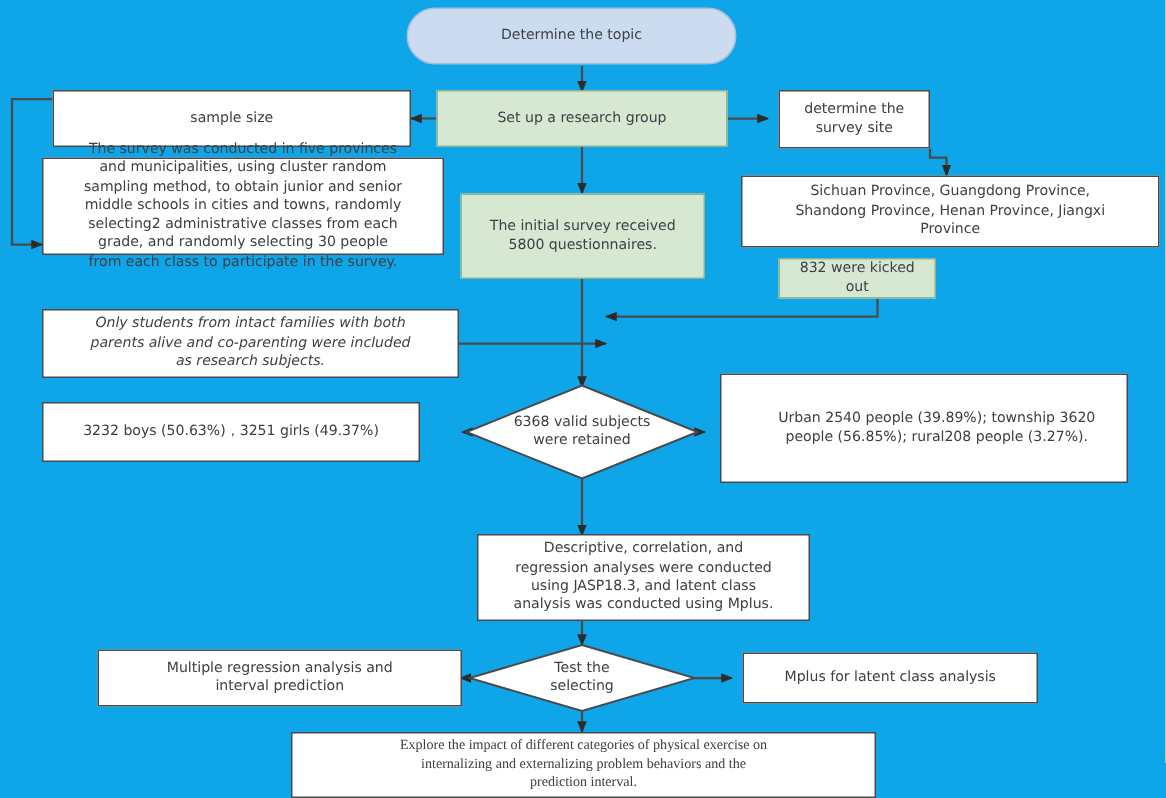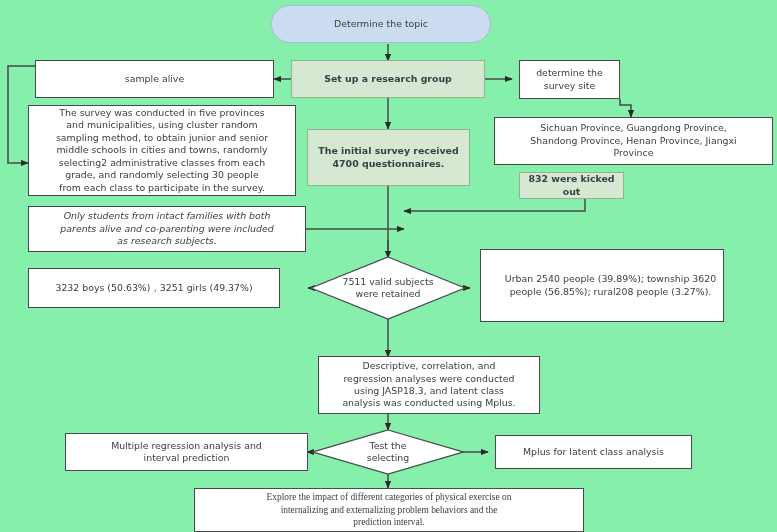--- a/index.html
+++ b/index.html
@@ -7,21 +7,21 @@
     padding: 0;
     background: #ffffff;
   }
   body {
     font-family: "DejaVu Sans", "Liberation Sans", sans-serif;
   }
   #canvas {
     position: relative;
     width: 777px;
     height: 532px;
-    background: #86efac;
+    background: #0ea5e9;
     overflow: hidden;
   }
   #edges {
     position: absolute;
     left: 0;
     top: 0;
     width: 777px;
     height: 532px;
     pointer-events: none;
   }
@@ -38,21 +38,20 @@
     padding: 2px 5px;
     z-index: 2;
   }
   .rect {
     border: 1.3px solid #4a4a4a;
     background: #ffffff;
   }
   .green {
     border: 1.2px solid #8fb58b;
     background: #d7e8d2;
-    font-weight: bold;
   }
   .terminator {
     border: 1.3px solid #a8bdd8;
     background: #ccdcf0;
     border-radius: 22px;
   }
   .diamond-wrap {
     position: absolute;
     z-index: 2;
   }
@@ -126,76 +125,76 @@
 
       <path d="M388,474 L388,488" marker-end="url(#ah)"></path>
     </g>
   </svg>
 
   <div class="node terminator" style="left:271px; top:5px; width:220px; height:38px;">
     <span class="nt">Determine the topic</span>
   </div>
 
   <div class="node rect" style="left:35px; top:60px; width:239px; height:38px;">
-    <span class="nt">sample alive</span>
+    <span class="nt">sample size</span>
   </div>
 
   <div class="node green" style="left:291px; top:60px; width:194px; height:38px;">
     <span class="nt">Set up a research group</span>
   </div>
 
   <div class="node rect" style="left:519px; top:60px; width:101px; height:39px;">
     <span class="nt">determine the
 survey site</span>
   </div>
 
   <div class="node rect" style="left:494px; top:117px; width:279px; height:48px;text-align:center;">
     <span class="nt">Sichuan Province, Guangdong Province,
 Shandong Province, Henan Province, Jiangxi
 Province</span>
   </div>
 
-  <div class="node rect" style="left:28px; top:105px; width:268px; height:91px;">
+  <div class="node rect" style="left:28px; top:105px; width:268px; height:65px;">
     <span class="nt">The survey was conducted in five provinces
 and municipalities, using cluster random
 sampling method, to obtain junior and senior
 middle schools in cities and towns, randomly
 selecting2 administrative classes from each
 grade, and randomly selecting 30 people
 from each class to participate in the survey.</span>
   </div>
 
   <div class="node green" style="left:307px; top:129px; width:163px; height:57px;">
     <span class="nt">The initial survey received
-4700 questionnaires.</span>
+5800 questionnaires.</span>
   </div>
 
   <div class="node green" style="left:519px; top:172px; width:105px; height:27px;">
     <span class="nt">832 were kicked out</span>
   </div>
 
   <div class="node rect" style="left:28px; top:206px; width:278px; height:46px;font-style:italic;">
     <span class="nt">Only students from intact families with both
 parents alive and co-parenting were included
 as research subjects.</span>
   </div>
 
   <div class="node rect" style="left:28px; top:268px; width:252px; height:40px;">
     <span class="nt">3232 boys (50.63%)，3251 girls (49.37%)</span>
   </div>
 
   <div class="diamond-wrap" style="left:310px; top:256px; width:156px; height:64px;">
     <svg width="156" height="64" viewBox="0 0 156 64" xmlns="http://www.w3.org/2000/svg">
       <polygon points="78,1 155,32 78,63 1,32" fill="#ffffff" stroke="#4a4a4a" stroke-width="1.3"></polygon>
     </svg>
-    <div class="diamond-label nt">7511 valid subjects
+    <div class="diamond-label nt">6368 valid subjects
 were retained</div>
   </div>
 
-  <div class="node rect" style="left:480px; top:249px; width:244px; height:73px;padding-left:22px;">
+  <div class="node rect" style="left:480px; top:249px; width:272px; height:73px;padding-left:22px;">
     <span class="nt">Urban 2540 people (39.89%); township 3620
 people (56.85%); rural208 people (3.27%).</span>
   </div>
 
   <div class="node rect" style="left:277px; top:356px; width:222px; height:58px;margin-left:41px;">
     <span class="nt">Descriptive, correlation, and
 regression analyses were conducted
 using JASP18.3, and latent class
 analysis was conducted using Mplus.</span>
   </div>

